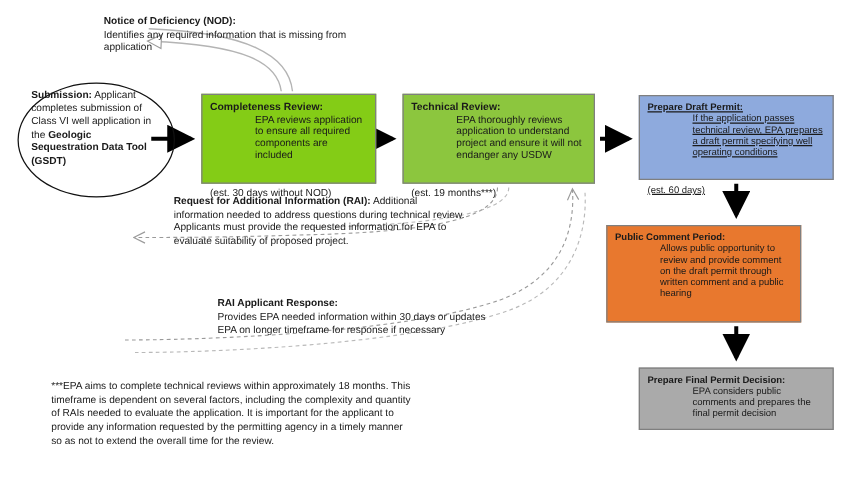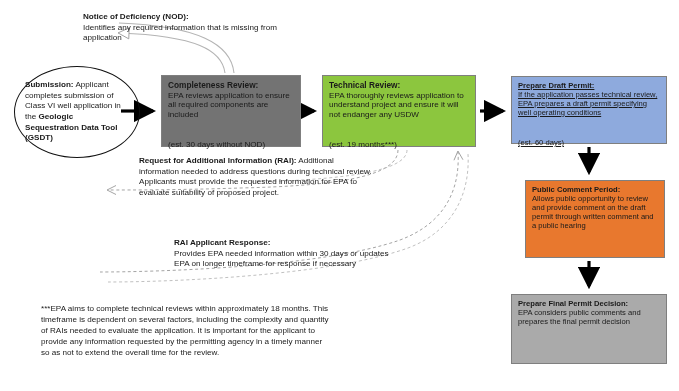--- a/index.html
+++ b/index.html
@@ -34,69 +34,69 @@
     border: 1px solid #7f7f7f;
     padding: 5px 6px 4px 6px;
     line-height: 1.18;
   }
   .node .title {
     font-weight: bold;
     font-size: 8.3px;
   }
   .node .body {
     font-size: 8.1px;
+    margin-left: 36px;
   }
   .node .est {
     font-size: 8.1px;
     margin-top: 21px;
   }
   .inline-title {
     font-weight: bold;
   }
 
   
   #n-submission {
     position: absolute;
     left: 14px;
     top: 66px;
     width: 126px;
     height: 92px;
     border: 1.3px solid #111111;
     border-radius: 50%;
     box-sizing: border-box;
     display: flex;
-    align-items: center;
     justify-content: center;
     text-align: left;
     padding: 4px 10px;
   }
   #n-submission .body {
     font-size: 8.1px;
     line-height: 1.3;
   }
 
   #n-completeness {
     left: 161px;  top: 75px;  width: 140px; height: 72px;
-    background: #737373;
+    background: #84cc16;
   }
   #n-technical {
     left: 322px;  top: 75px;  width: 154px; height: 72px;
     background: #8CC63E;
   }
   #n-draft {
     left: 511px;  top: 76px;  width: 156px; height: 68px;
     background: #8EAADD;
     text-decoration: underline;
   }
   #n-public {
-    left: 525px;  top: 180px; width: 140px; height: 78px;
+    left: 485px;  top: 180px; width: 156px; height: 78px;
     background: #E8782E;
   }
   #n-final {
-    left: 511px;  top: 294px; width: 156px; height: 70px;
+    left: 511px;  top: 294px; width: 156px; height: 50px;
     background: #AAAAAA;
   }
   #n-draft .title, #n-draft .body, #n-draft .est,
   #n-public .title, #n-public .body, #n-public .est,
   #n-final .title, #n-final .body, #n-final .est {
     font-size: 7.6px;
   }
 
   
   .anno {

